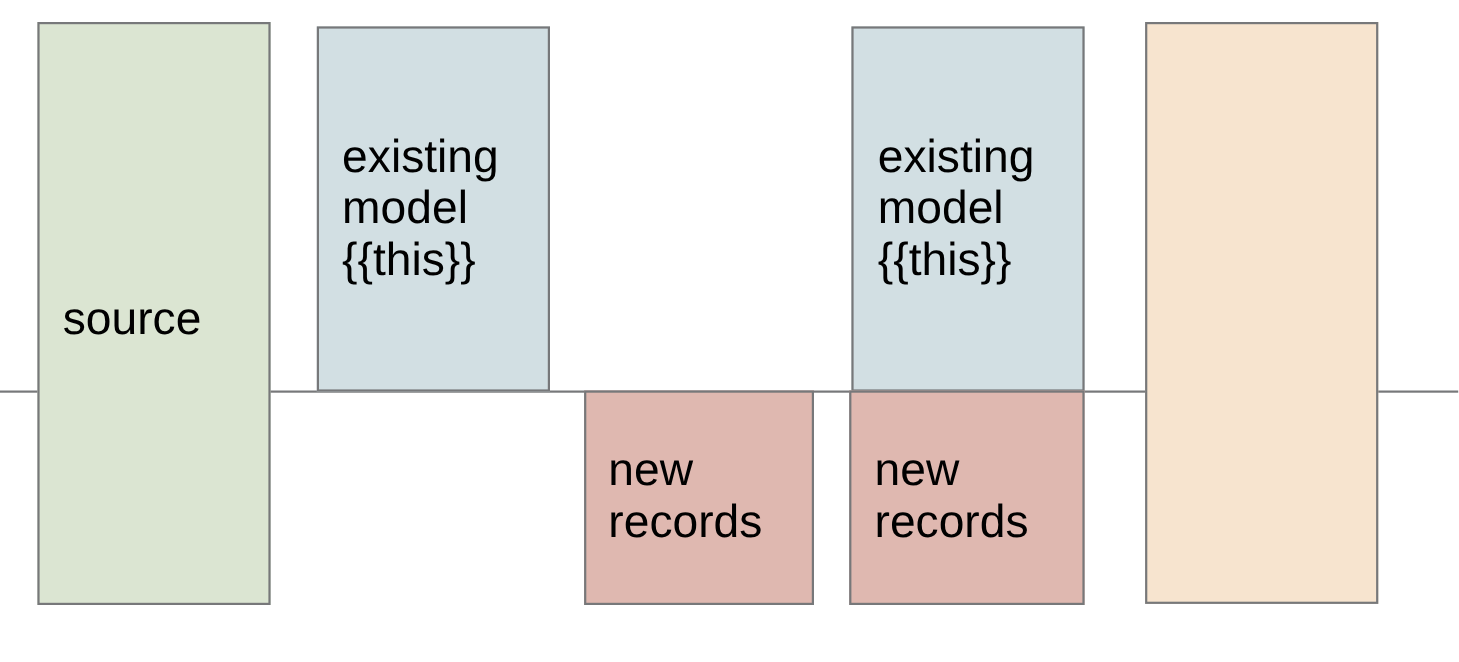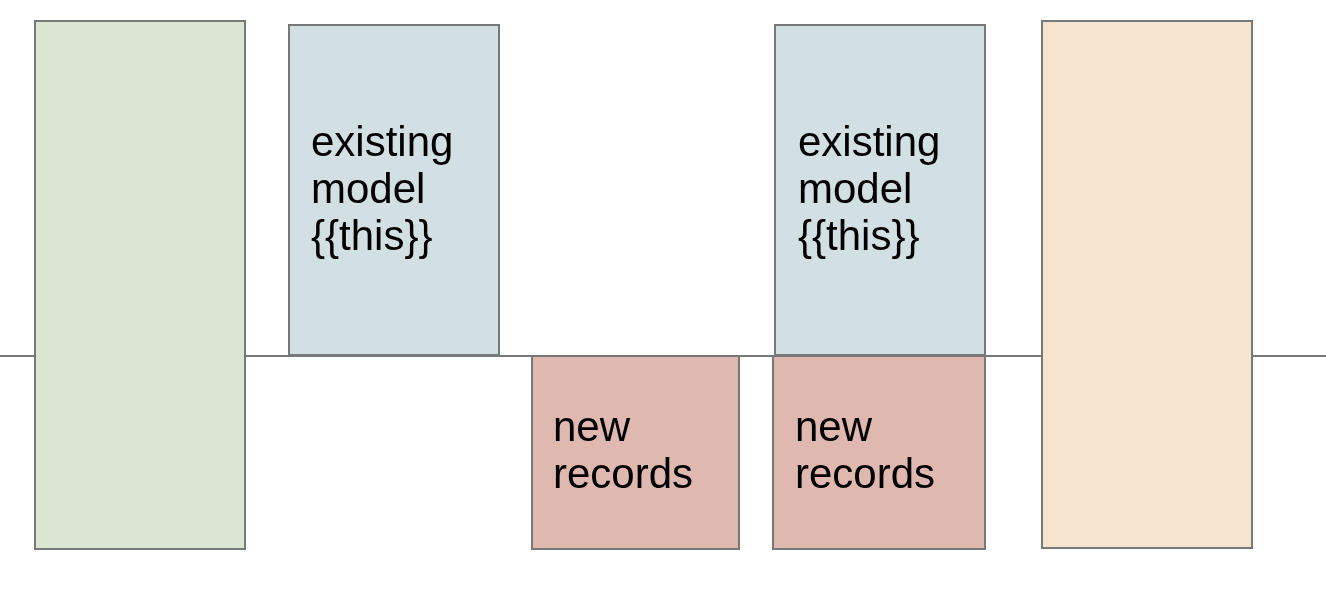--- a/index.html
+++ b/index.html
@@ -56,20 +56,21 @@
   .lbl-refresh { left: 1063px; top: 236px; }
 </style>
 </head>
 <body>
 
 <div id="canvas">
 
   <div class="hline" style="top:355px"></div>
 
   <div class="box box-source"></div>
+  <span class="box-label lbl-source">source</span>
 
   <div class="box box-model-1"></div>
   <span class="box-label lbl-model-1">existing
 model
 {{this}}</span>
 
   <div class="box box-new-1"></div>
   <span class="box-label lbl-new-1">new
 records</span>
 

